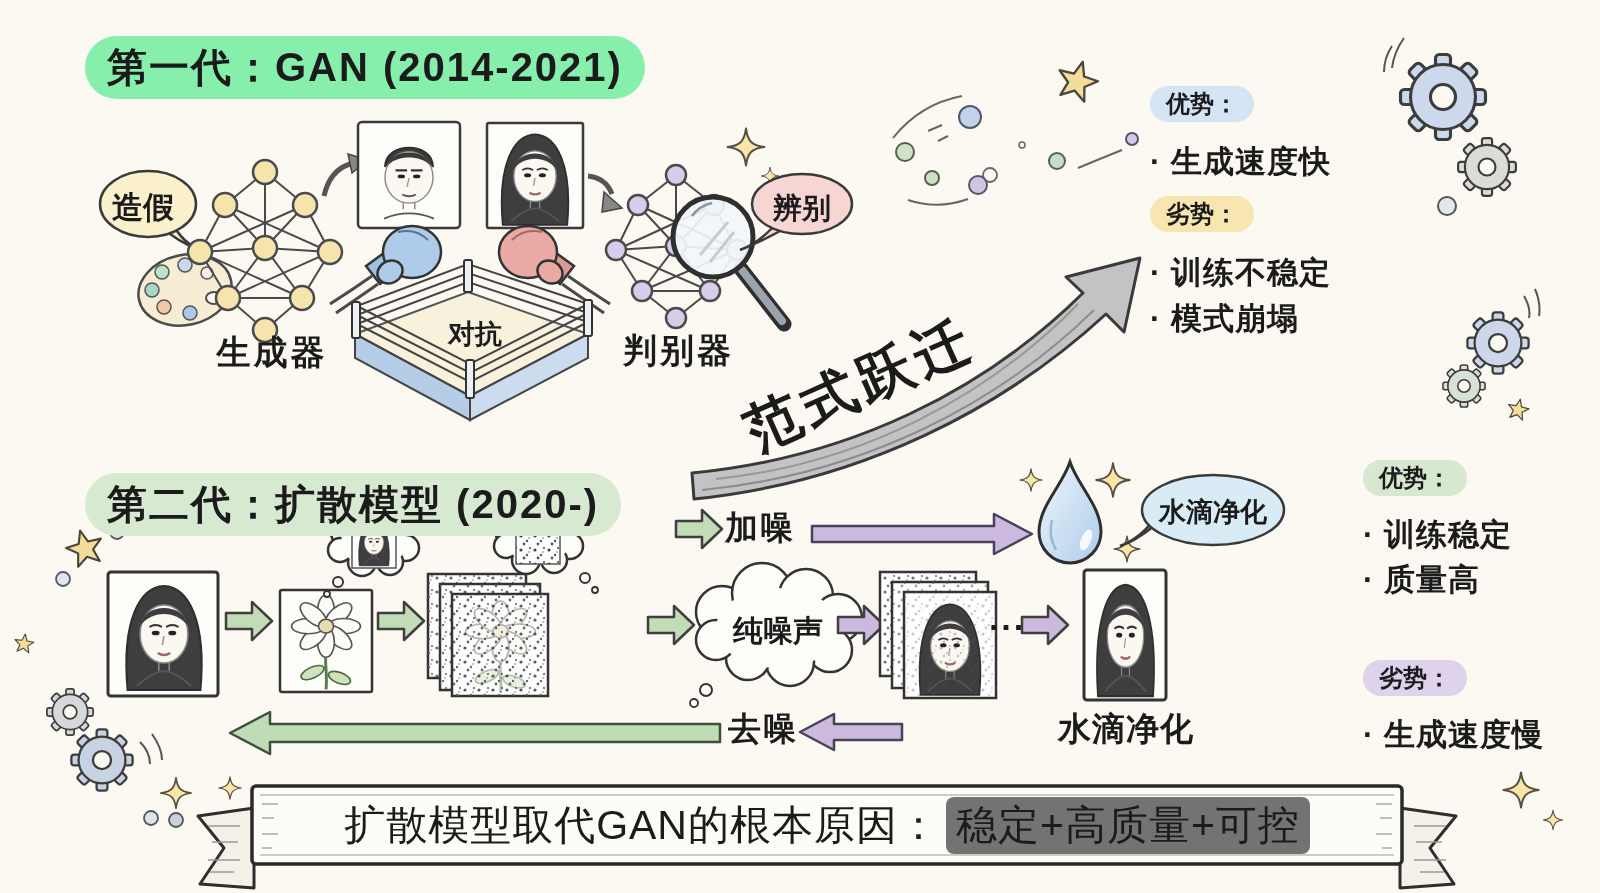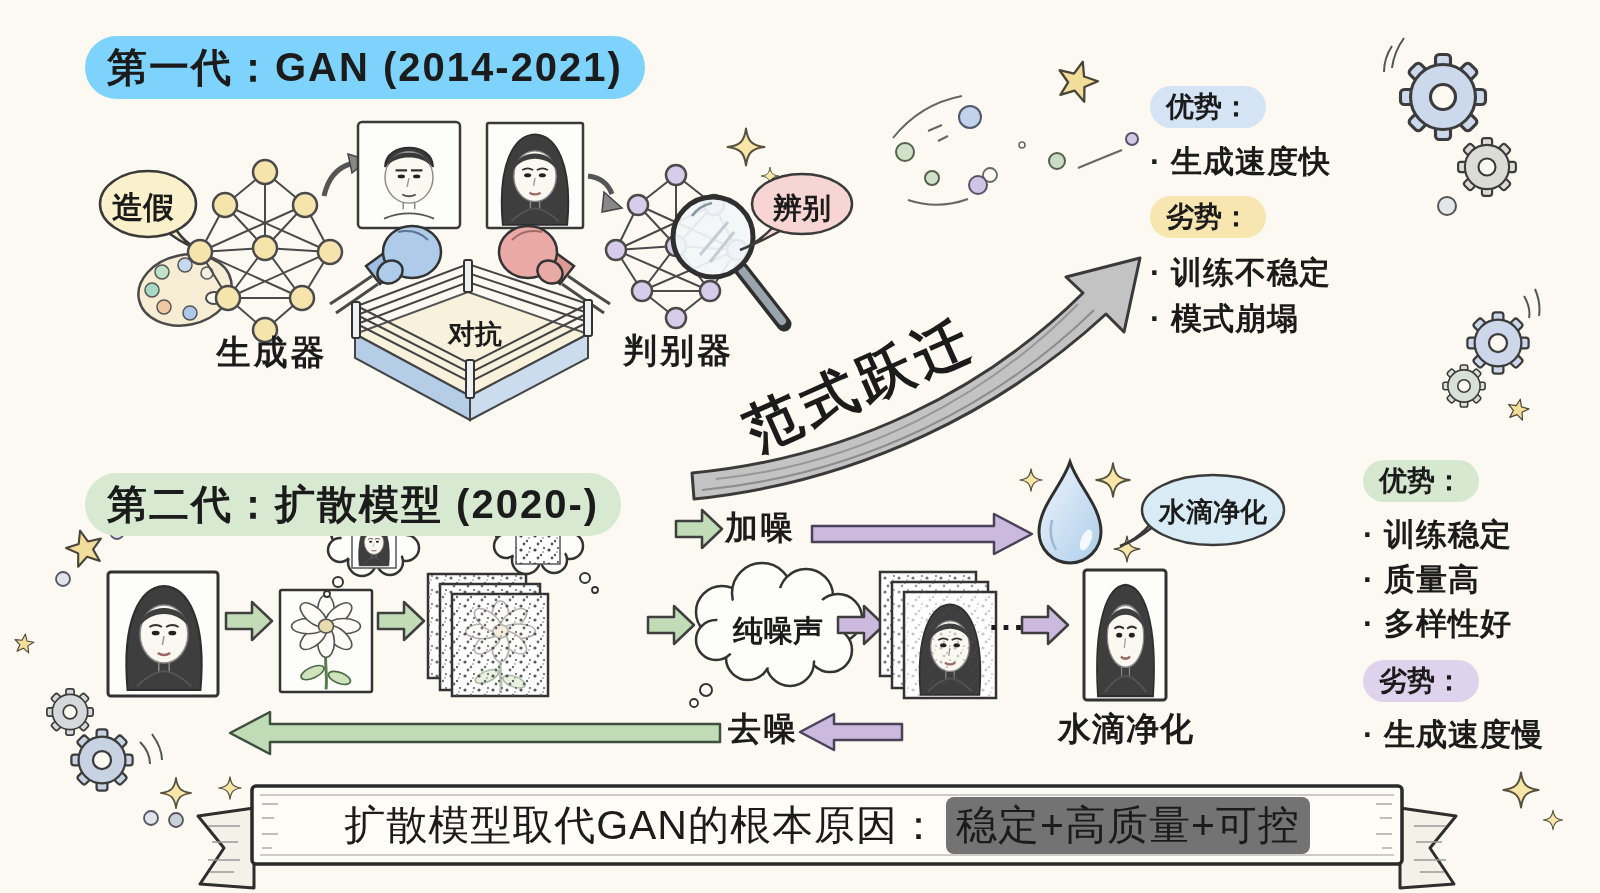--- a/index.html
+++ b/index.html
@@ -2,27 +2,27 @@
 <html><head>
 <meta charset="utf-8">
 <style>
   html,body{margin:0;padding:0;background:#e8e6e0;}
   .canvas{position:relative;width:1600px;height:893px;background:#fbf9f2;overflow:hidden;
           font-family:"Liberation Sans",sans-serif;color:#1b1b1b;}
   .art{position:absolute;left:0;top:0;width:1600px;height:893px;}
   .txt{position:absolute;font-weight:bold;color:#1b1b1b;white-space:nowrap;}
   .pill{border-radius:32px;padding:4px 22px;display:inline-block;}
   .h1{font-size:40px;letter-spacing:2px;}
-  .badge-blue{background:#7dd3fc;text-align:right;}
+  .badge-blue{background:#86efac;text-align:right;}
   .badge-green{background:#d8e9d2;}
   .pill-blue{background:#d4e4f4;}
   .pill-yellow{background:#f8e6b0;}
   .pill-green{background:#d7e8d0;}
   .pill-purple{background:#ded2ec;}
-  .prospill{font-size:28px;border-radius:26px;padding:2px 16px;display:inline-block;}
+  .prospill{font-size:24px;border-radius:26px;padding:2px 16px;display:inline-block;}
   .bullet{font-size:31px;letter-spacing:1px;}
   .lbl34{font-size:34px;letter-spacing:3px;}
   .bub{text-align:center;}
   .banner-text{position:absolute;left:252px;top:786px;width:1150px;height:78px;
                display:flex;align-items:center;justify-content:center;font-weight:normal;
                font-size:41px;letter-spacing:1px;}
   .hl{background:#737373;border-radius:8px;padding:1px 10px;margin-left:6px;}
   .rot{transform:rotate(-24deg);}
 </style>
 </head>
@@ -419,21 +419,20 @@
 <div class="txt" style="left:725px;top:506px;font-size:33px;letter-spacing:2px;">加噪</div>
 <div class="txt bub" style="left:1147px;top:494px;width:132px;font-size:27px;">水滴净化</div>
 <div class="txt bub" style="left:712px;top:611px;width:132px;font-size:30px;">纯噪声</div>
 <div class="txt" style="left:989px;top:608px;font-size:34px;letter-spacing:1px;">···</div>
 <div class="txt" style="left:728px;top:707px;font-size:33px;letter-spacing:2px;">去噪</div>
 <div class="txt" style="left:1058px;top:707px;font-size:33px;letter-spacing:1px;">水滴净化</div>
 
 <div class="txt prospill pill-green" style="left:1363px;top:460px;">优势：</div>
 <div class="txt bullet" style="left:1363px;top:514px;">· 训练稳定</div>
 <div class="txt bullet" style="left:1363px;top:559px;">· 质量高</div>
-<div class="txt bullet" style="left:1363px;top:603px;">· 多样性好</div>
 <div class="txt prospill pill-purple" style="left:1363px;top:660px;">劣势：</div>
 <div class="txt bullet" style="left:1363px;top:714px;">· 生成速度慢</div>
 
 <div class="banner-text">
   <span>扩散模型取代GAN的根本原因：</span>
       <span class="hl">稳定+高质量+可控</span>
 </div>
 
 </div>
 

